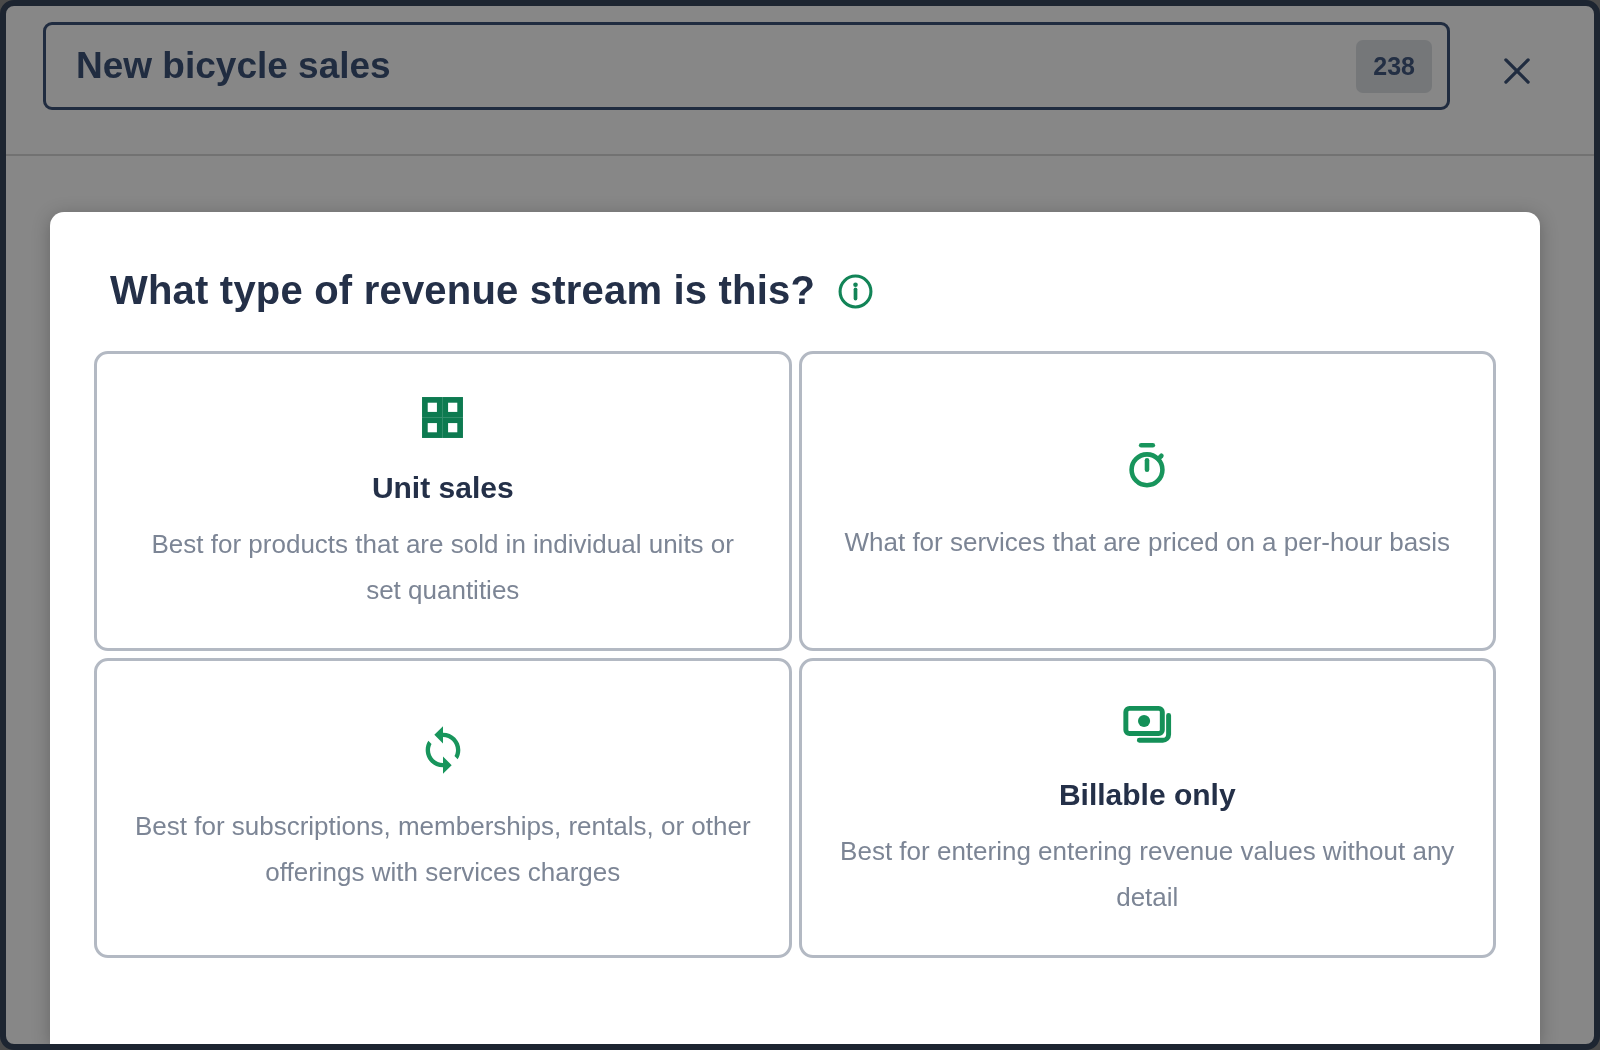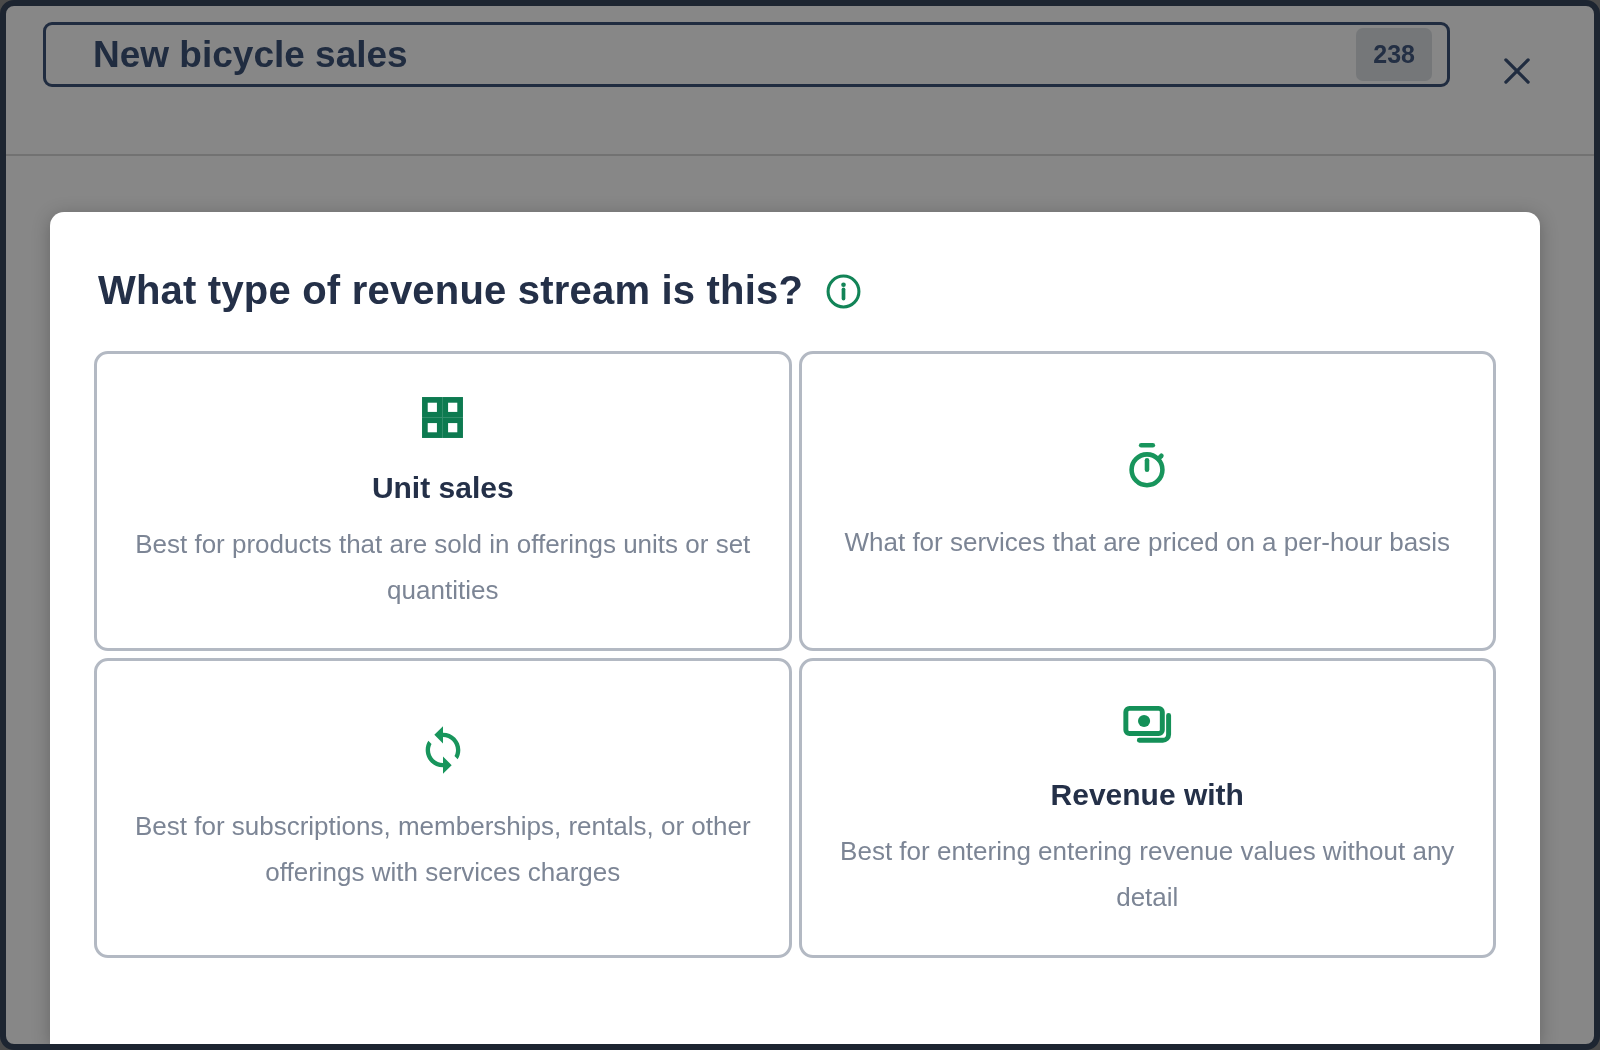--- a/index.html
+++ b/index.html
@@ -20,25 +20,25 @@
   }
 
   
   .topbar {
     position: absolute; top: 0; left: 0; right: 0;
     height: 150px;
     border-bottom: 2px solid rgba(0,0,0,0.15);
   }
   .input-wrap {
     position: absolute; left: 37px; top: 16px;
-    width: 1407px; height: 65px;
+    width: 1407px; height: 88px;
     border: 3px solid #202c40;
     border-radius: 9px;
     display: flex; align-items: center;
-    padding: 0 15px 0 47px;
+    padding: 0 15px 0 30px;
   }
   .name-input {
     flex: 1; min-width: 0;
     border: none; background: transparent; outline: none;
     font-family: "Liberation Sans", sans-serif;
     font-weight: 700; font-size: 37px;
     color: #202c40;
     padding: 0;
   }
   .char-badge {
@@ -63,21 +63,21 @@
     position: absolute;
     left: 44px; top: 206px; bottom: 0;
     width: 1490px;
     background: #ffffff;
     border-radius: 14px 14px 0 0;
     box-shadow: 0 3px 18px rgba(0,0,0,0.25);
     padding: 56px 44px 0;
   }
   .title-row {
     display: flex; gap: 22px;
-    margin: 0 0 38px 4px;
+    margin: 0 0 38px 16px;
   }
   .panel-title {
     margin: 0;
     font-size: 40px; font-weight: 700;
     color: #243048;
     letter-spacing: 0.2px;
   }
   .info-btn {
     background: none; border: none; padding: 0; margin-top: 2px;
     cursor: pointer; line-height: 0;
@@ -153,21 +153,21 @@
       <div class="card">
         <div class="card-icon">
           <svg width="47" height="47" viewBox="0 0 24 24" fill="none" stroke="#0d7a50" stroke-width="2.9">
             <rect x="3" y="3" width="7.6" height="7.6"></rect>
             <rect x="13.4" y="3" width="7.6" height="7.6"></rect>
             <rect x="3" y="13.4" width="7.6" height="7.6"></rect>
             <rect x="13.4" y="13.4" width="7.6" height="7.6"></rect>
           </svg>
         </div>
         <div class="card-title">Unit sales</div>
-        <div class="card-desc">Best for products that are sold in offerings units or set quantities</div>
+        <div class="card-desc">Best for products that are sold in individual units or set quantities</div>
       </div>
 
       <div class="card">
         <div class="card-icon">
           <svg width="50" height="50" viewBox="0 0 24 24" fill="none" stroke="#18955c" stroke-width="2.2" stroke-linecap="round">
             <line x1="9.2" y1="2" x2="14.8" y2="2"></line>
             <circle cx="12" cy="13.8" r="7.4"></circle>
             <line x1="12" y1="13.8" x2="12" y2="9.2"></line>
             <line x1="17.4" y1="8.6" x2="18.9" y2="7.1"></line>
           </svg>
@@ -187,19 +187,19 @@
       </div>
 
       <div class="card">
         <div class="card-icon">
           <svg width="54" height="54" viewBox="0 0 24 24" fill="none" stroke="#149058" stroke-width="2.2" stroke-linecap="round">
             <rect x="2.6" y="4.6" width="16.2" height="11.2" rx="1.6"></rect>
             <circle cx="10.7" cy="10.2" r="2.7" fill="#149058" stroke="none"></circle>
             <path d="M21.6 7.8 V16.2 a2.6 2.6 0 0 1 -2.6 2.6 H8.6"></path>
           </svg>
         </div>
-        <div class="card-title">Revenue with</div>
+        <div class="card-title">Billable only</div>
         <div class="card-desc">Best for entering entering revenue values without any detail</div>
       </div>
 
     </div>
   </div>
 </div>
 
 </body></html>

